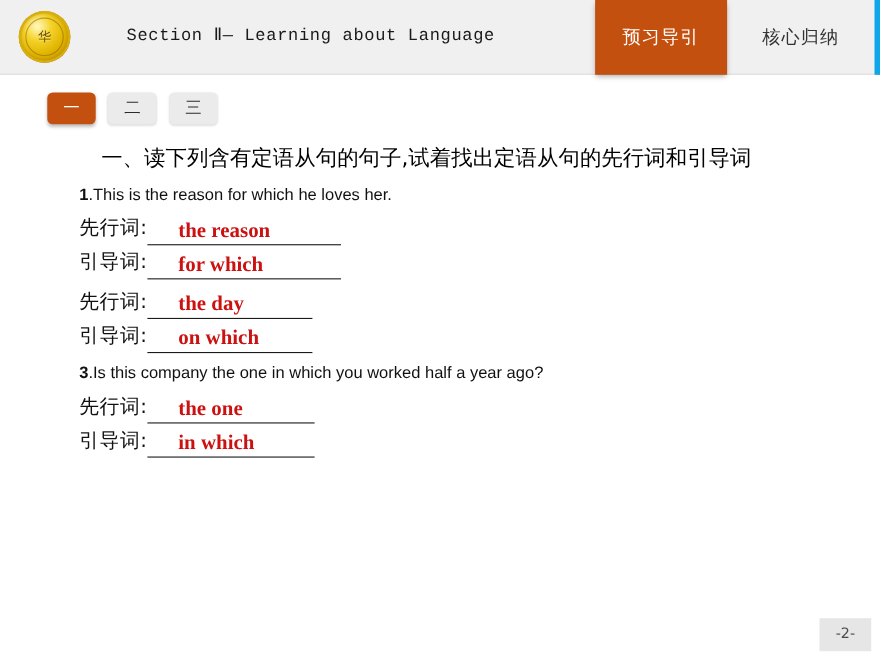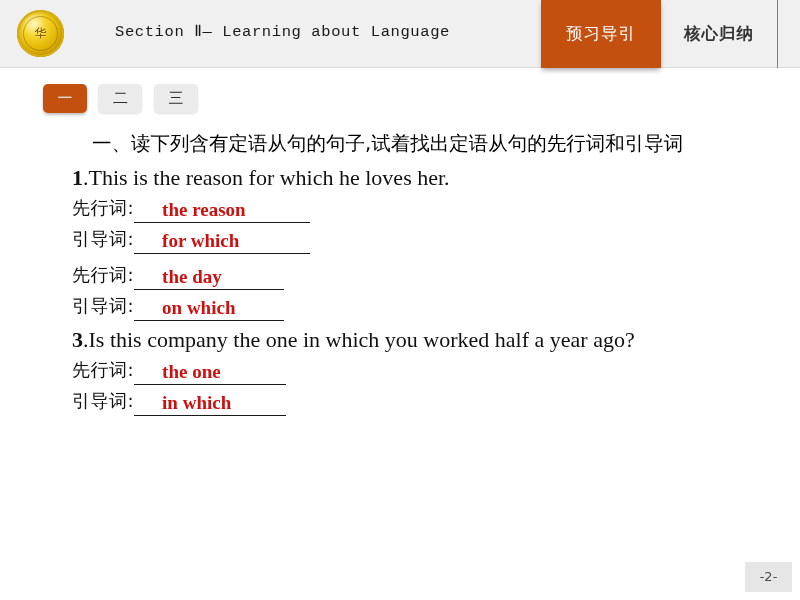--- a/index.html
+++ b/index.html
@@ -79,25 +79,24 @@
   #tab-active {
     left: 541px;
     width: 120px;
     background: #c4500f;
     color: #ffffff;
     box-shadow: 0 3px 5px -1px rgba(0,0,0,.35);
     z-index: 3;
   }
   #tab-inactive {
     left: 661px;
-    width: 117px;
+    width: 140px;
     color: #333333;
     background: transparent;
-    border-right: 1px solid #0ea5e9;
-    font-weight: bold;
+    border-right: 6px solid #0ea5e9;
   }
 
   
   #subtabs {
     position: absolute;
     left: 43px; top: 84px;
     height: 29px;
   }
   .subtab {
     display: inline-block;
@@ -138,22 +137,22 @@
     color: #000000;
     text-indent: 24px;
     font-weight: 400;
   }
 
   .qblock {
     padding-left: 72px;
     margin-top: 5px;
   }
   .qsentence {
-    font-family: Liberation Serif, serif;
-    font-size: 22px;
+    font-family: Liberation Sans, sans-serif;
+    font-size: 15px;
     line-height: 28px;
     color: #111111;
     white-space: nowrap;
   }
   .qsentence .qnum {
     font-weight: bold;
   }
   .answer-row {
     display: flex;
     align-items: flex-end;

